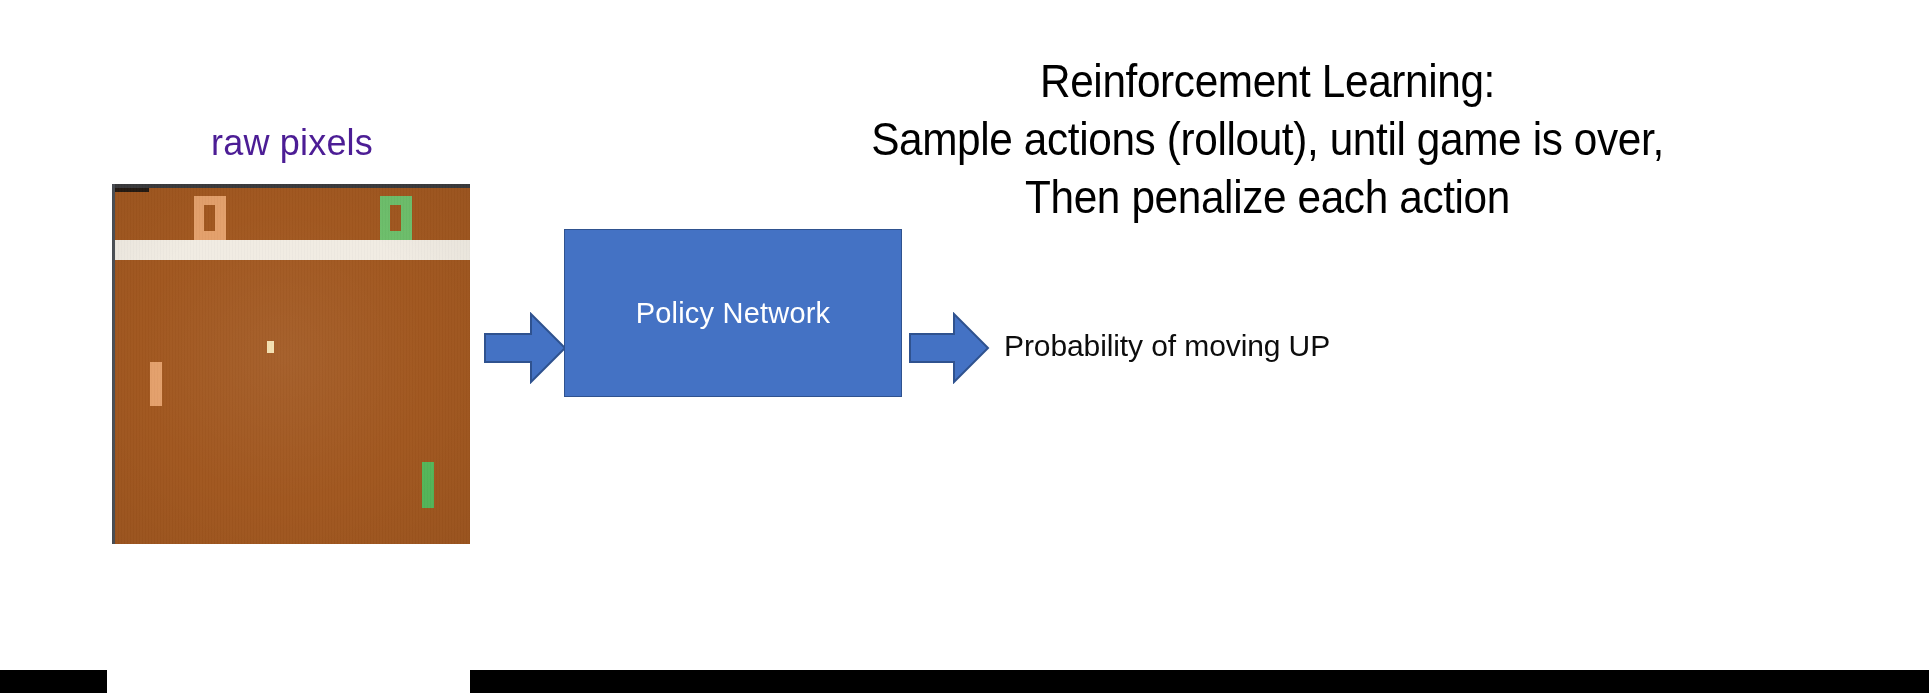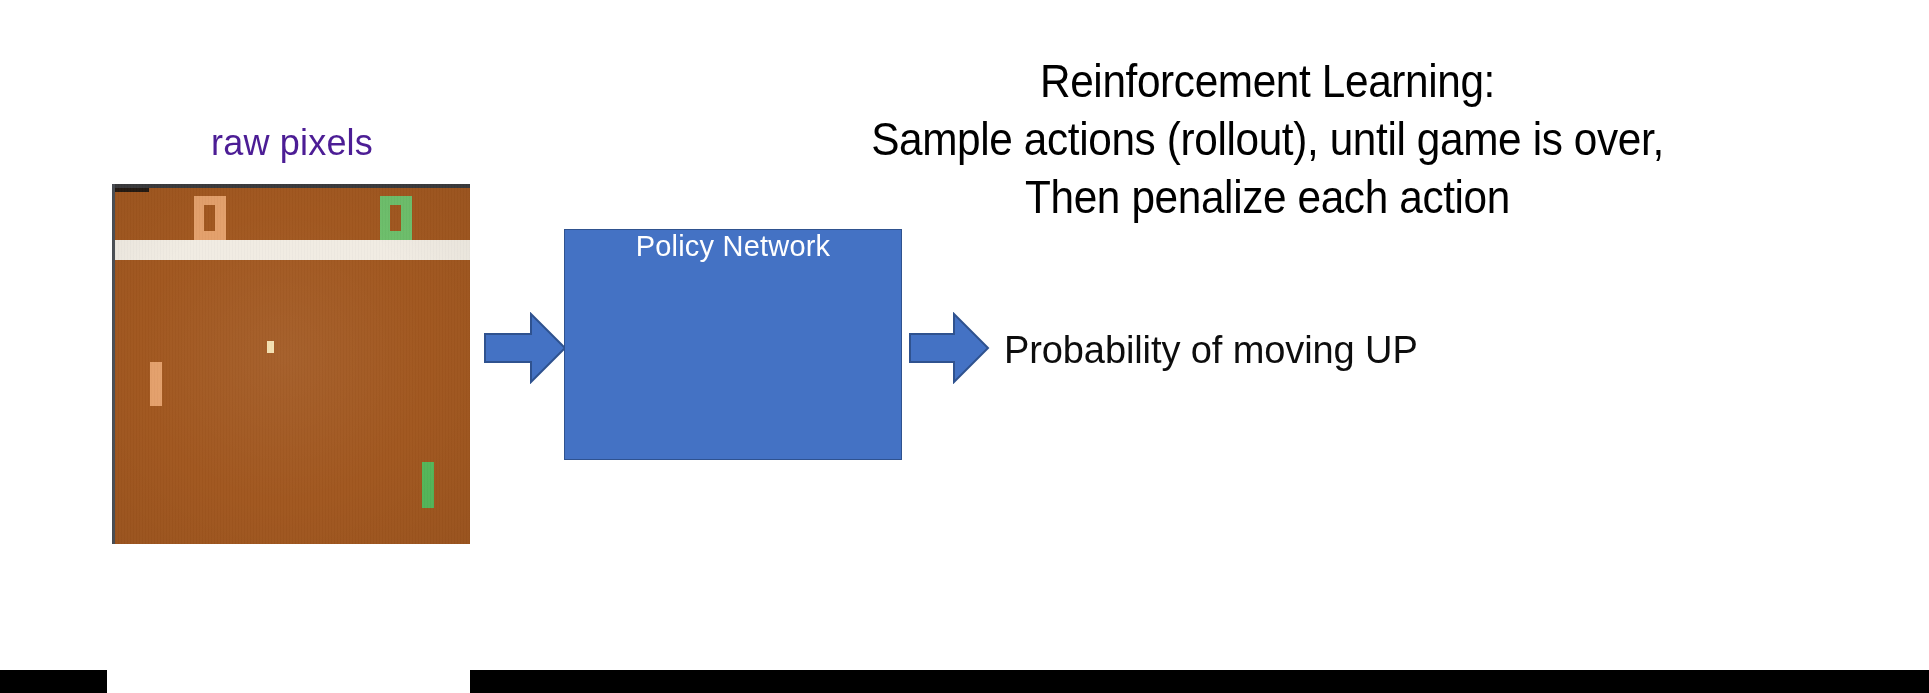--- a/index.html
+++ b/index.html
@@ -154,41 +154,42 @@
     position: absolute;
   }
   .arrow svg { display: block; }
 
   
   #policy-network-box {
     position: absolute;
     left: 564px;
     top: 229px;
     width: 338px;
-    height: 231px;
+    height: 168px;
     background: #4472c4;
     border: 1px solid #2f528f;
     box-sizing: border-box;
     display: flex;
+    align-items: center;
     justify-content: center;
   }
   #policy-network-label {
     color: #ffffff;
     font-size: 29px;
     font-family: "Liberation Sans", sans-serif;
     letter-spacing: 0.2px;
     text-align: center;
   }
 
   
   #output-label {
     position: absolute;
     left: 1004px;
     top: 329px;
-    font-size: 38px;
+    font-size: 30px;
     color: #0d0d0d;
     font-family: "Liberation Sans", sans-serif;
     white-space: nowrap;
     letter-spacing: -0.1px;
   }
 
   
   .bottom-bar {
     position: absolute;
     bottom: 0;

